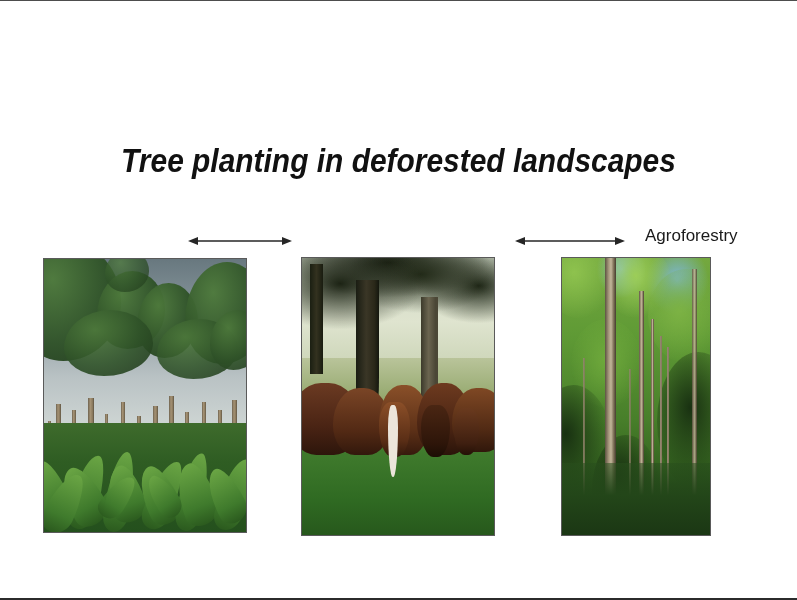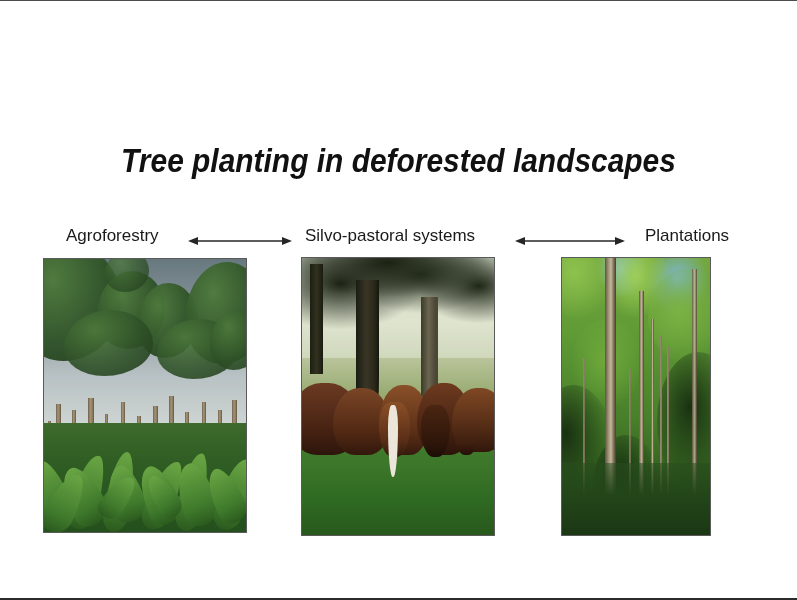--- a/index.html
+++ b/index.html
@@ -210,41 +210,39 @@
 </head>
 <body>
 
 <div id="slide">
 
 
   <div id="subtitle">Tree planting in deforested landscapes</div>
 
   <div id="labelrow">
 
-    <div class="cat-label" id="label-agroforestry">Agroforestry</div>
 
     <div class="arrow" id="arrow-left">
       <svg width="104" height="12" viewBox="0 0 104 12" aria-hidden="true">
         <line x1="8" y1="6" x2="96" y2="6" stroke="#262626" stroke-width="1.6"></line>
         <polygon points="0,6 10,2 10,10" fill="#262626"></polygon>
         <polygon points="104,6 94,2 94,10" fill="#262626"></polygon>
       </svg>
     </div>
 
-    <div class="cat-label" id="label-silvopastoral">Silvo-pastoral systems</div>
 
     <div class="arrow" id="arrow-right">
       <svg width="110" height="12" viewBox="0 0 110 12" aria-hidden="true">
         <line x1="8" y1="6" x2="102" y2="6" stroke="#262626" stroke-width="1.6"></line>
         <polygon points="0,6 10,2 10,10" fill="#262626"></polygon>
         <polygon points="110,6 100,2 100,10" fill="#262626"></polygon>
       </svg>
     </div>
 
-    <div class="cat-label" id="label-plantations">Plantations</div>
+    <div class="cat-label" id="label-plantations">Agroforestry</div>
   </div>
 
   <div class="photo-frame" id="photo-agroforestry" title="Rows of tall slender trees growing above a green maize crop field under an overcast sky">
     <div class="photo-canvas">
       <div class="af-sky"></div>
 
       <div class="af-canopy">
         <div class="af-blob" style="left:-14%;top:-10%;width:52%;height:78%;"></div>
         <div class="af-blob" style="left:26%;top:8%;width:34%;height:52%;"></div>
         <div class="af-blob" style="left:46%;top:16%;width:30%;height:50%;"></div>

